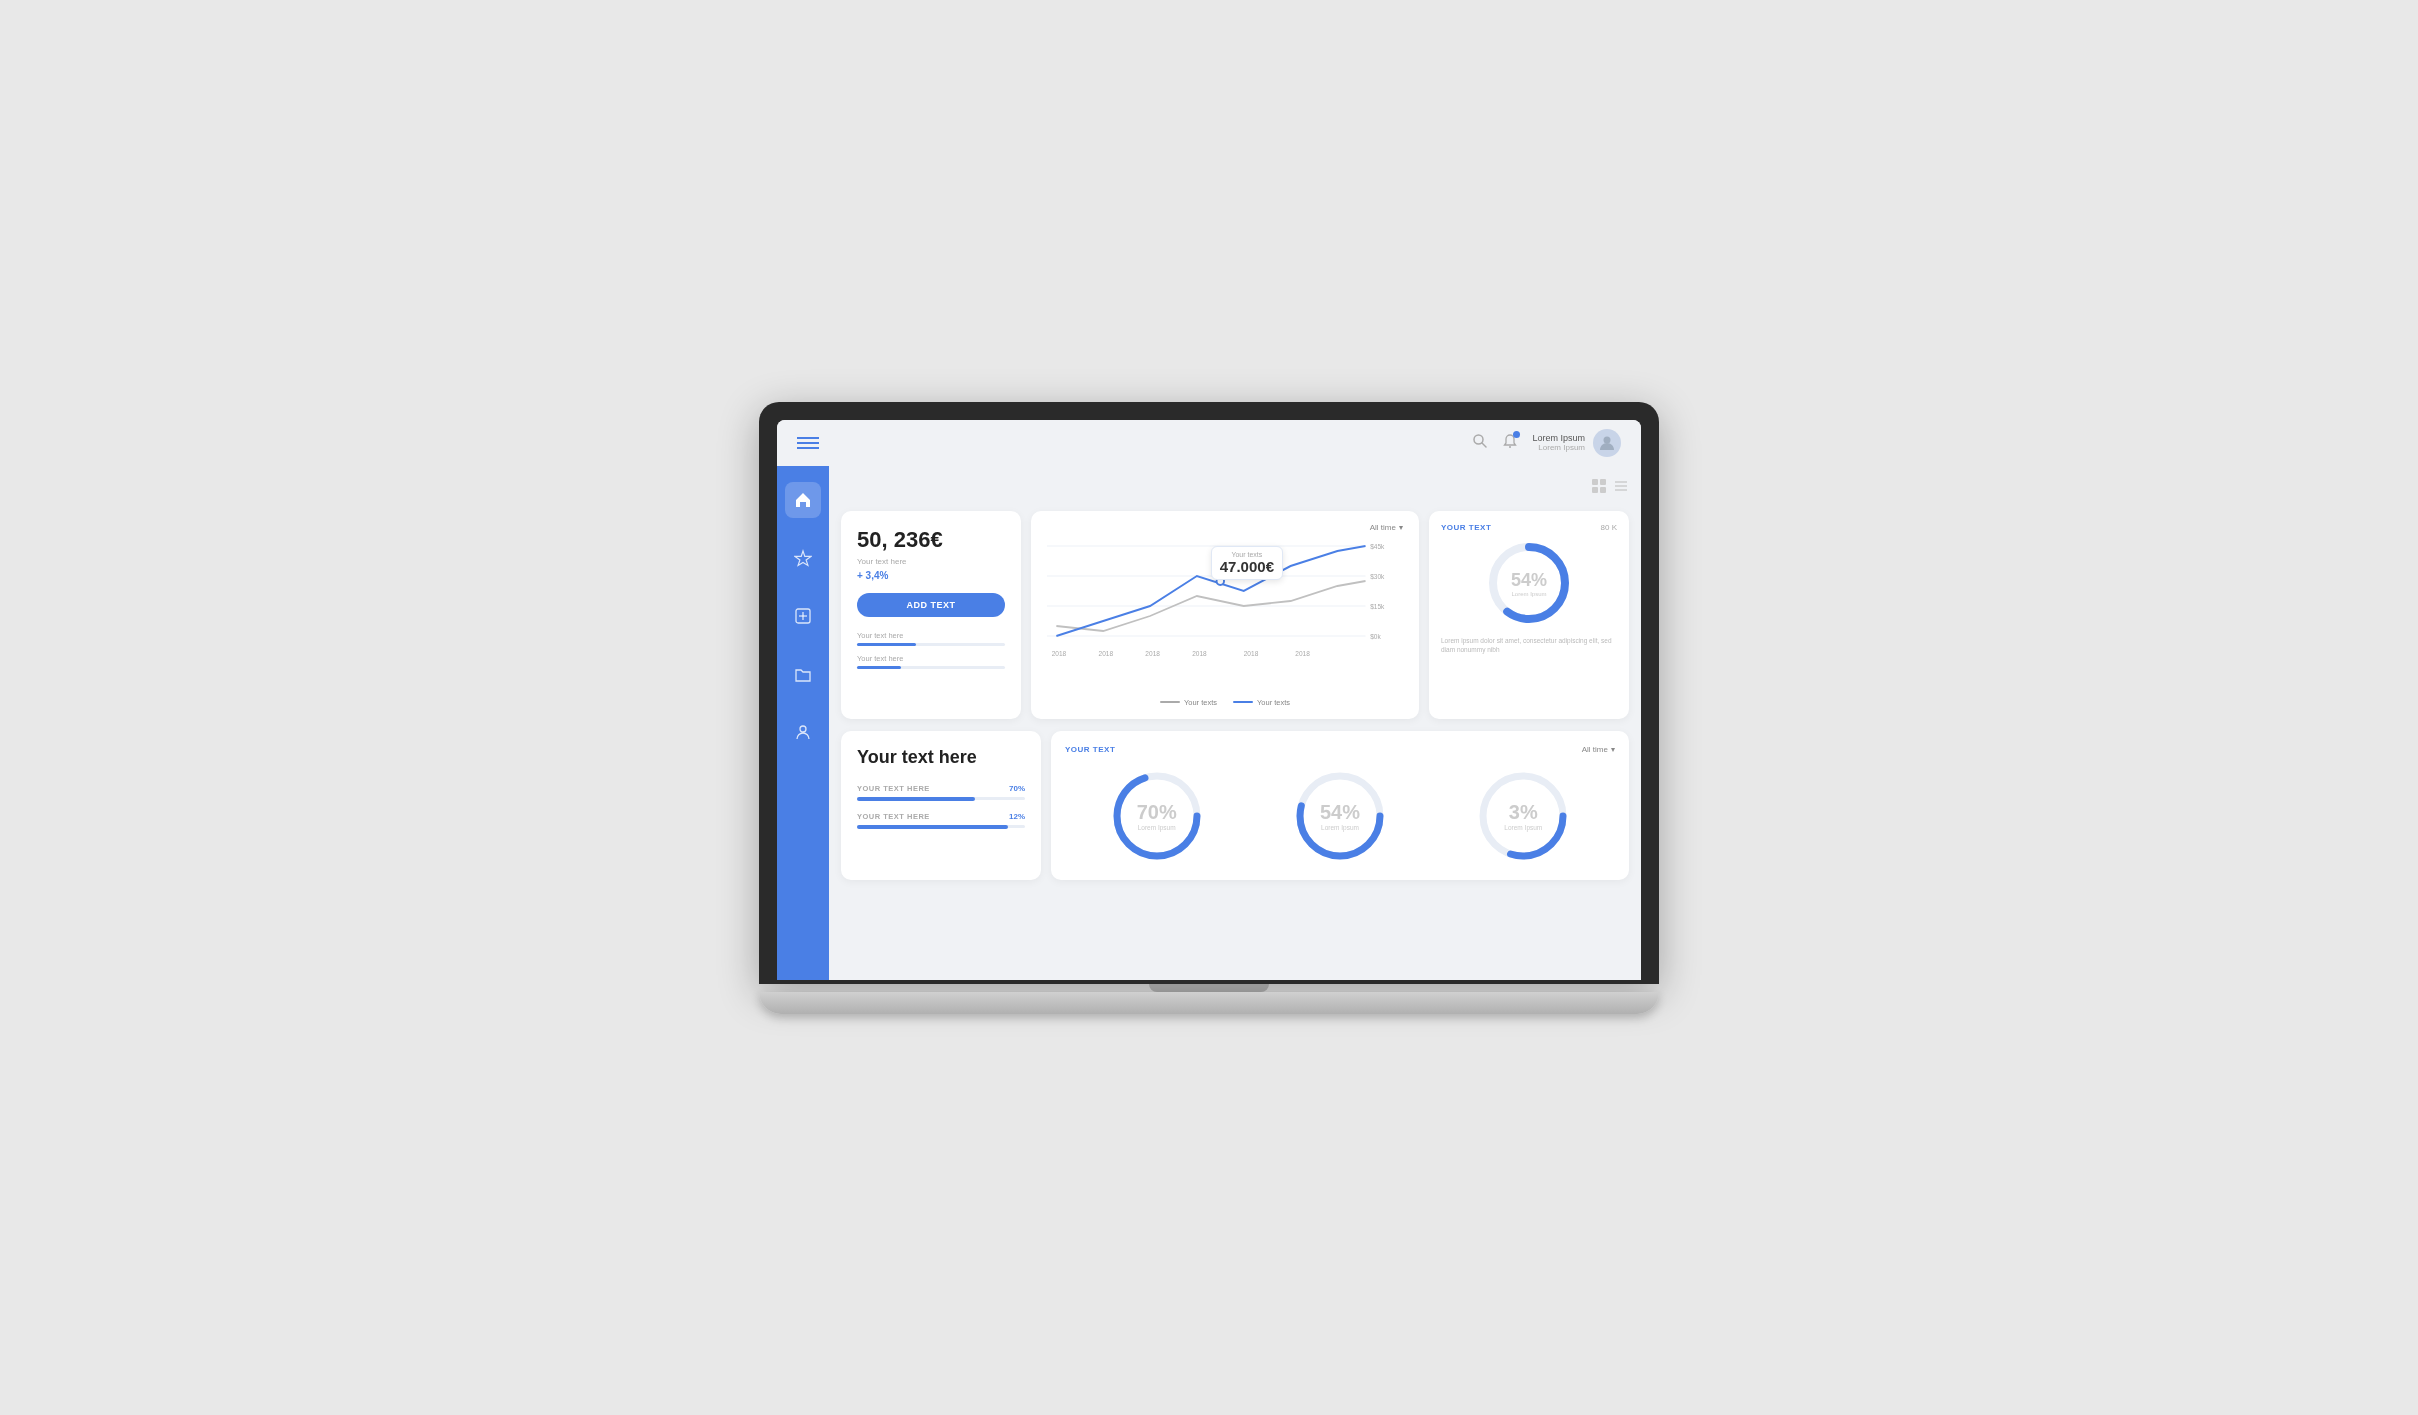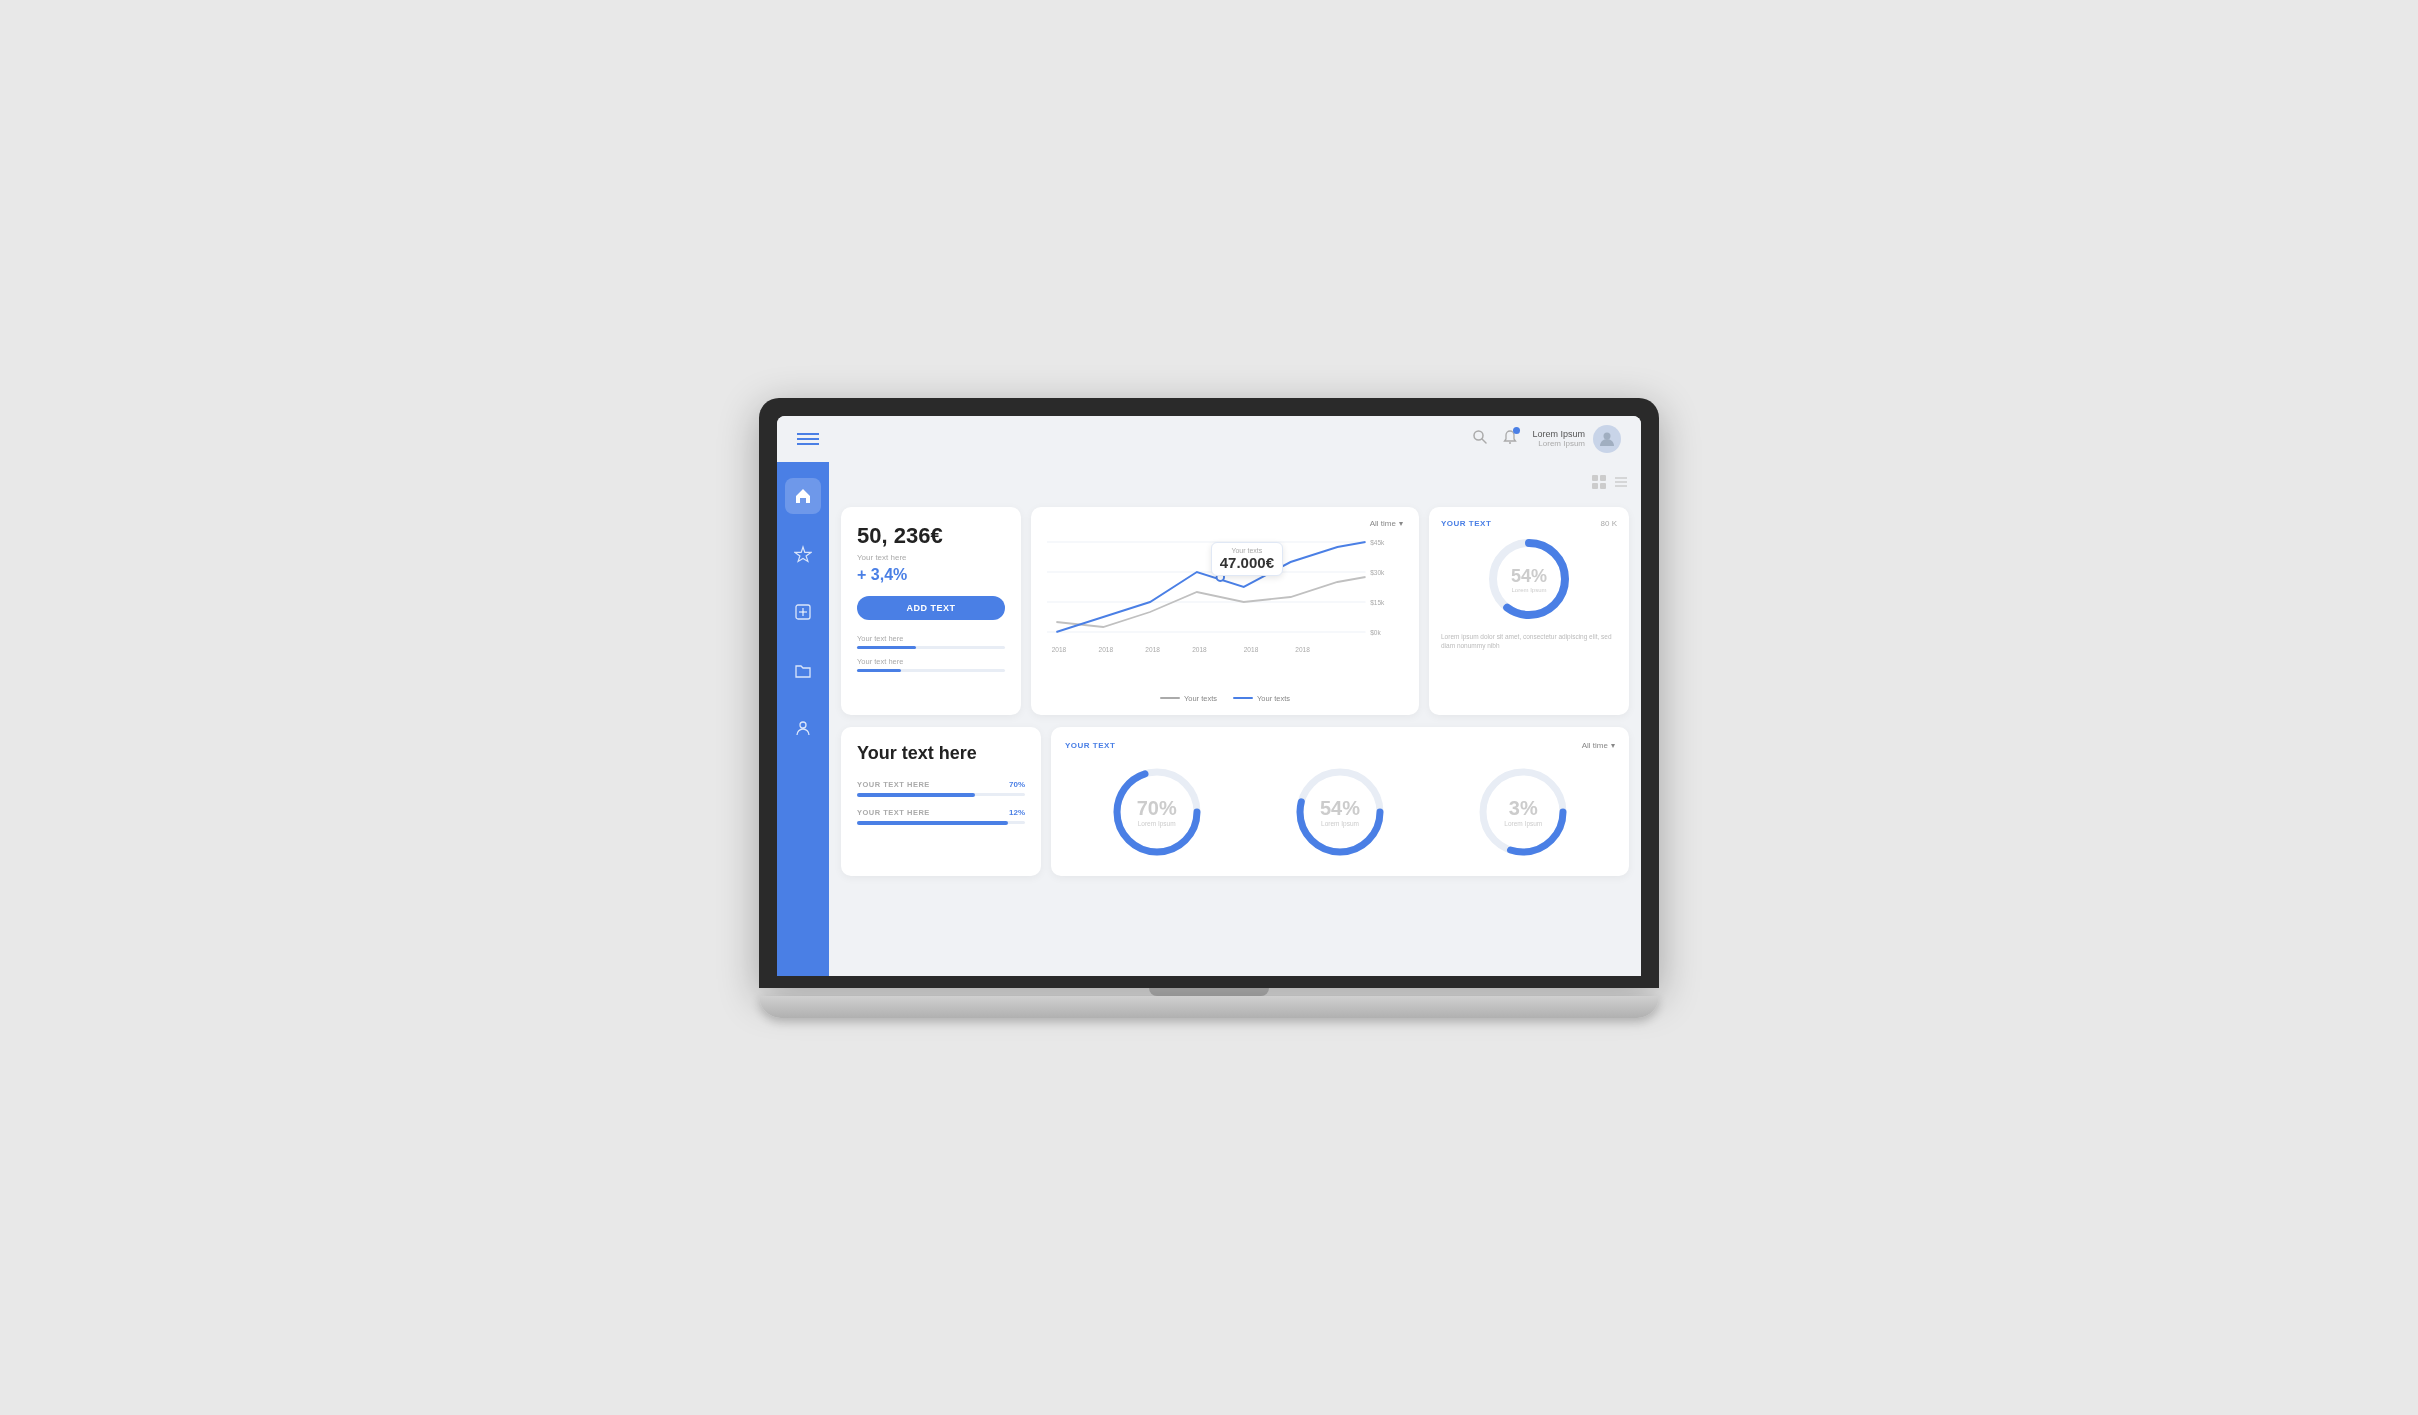--- a/index.html
+++ b/index.html
@@ -14,21 +14,21 @@
 
     .laptop-wrapper {
       position: relative;
       width: 900px;
       margin: 20px auto;
     }
 
     .laptop-screen-border {
       background: #2a2a2a;
       border-radius: 20px 20px 0 0;
-      padding: 18px 18px 12px 18px;
+      padding: 18px 18px 4px 18px;
       box-shadow: 0 10px 40px rgba(0,0,0,0.3);
     }
 
     .laptop-screen {
       background: #f0f2f5;
       border-radius: 8px 8px 0 0;
       overflow: hidden;
       width: 100%;
       height: 560px;
       position: relative;
@@ -222,21 +222,21 @@
       margin-bottom: 4px;
     }
 
     .stats-label {
       font-size: 8px;
       color: #aaa;
       margin-bottom: 4px;
     }
 
     .stats-change {
-      font-size: 16px;
+      font-size: 10px;
       color: #4a7fe5;
       font-weight: 600;
       margin-bottom: 12px;
     }
 
     .add-found-btn {
       background: #4a7fe5;
       color: #fff;
       border: none;
       border-radius: 20px;

